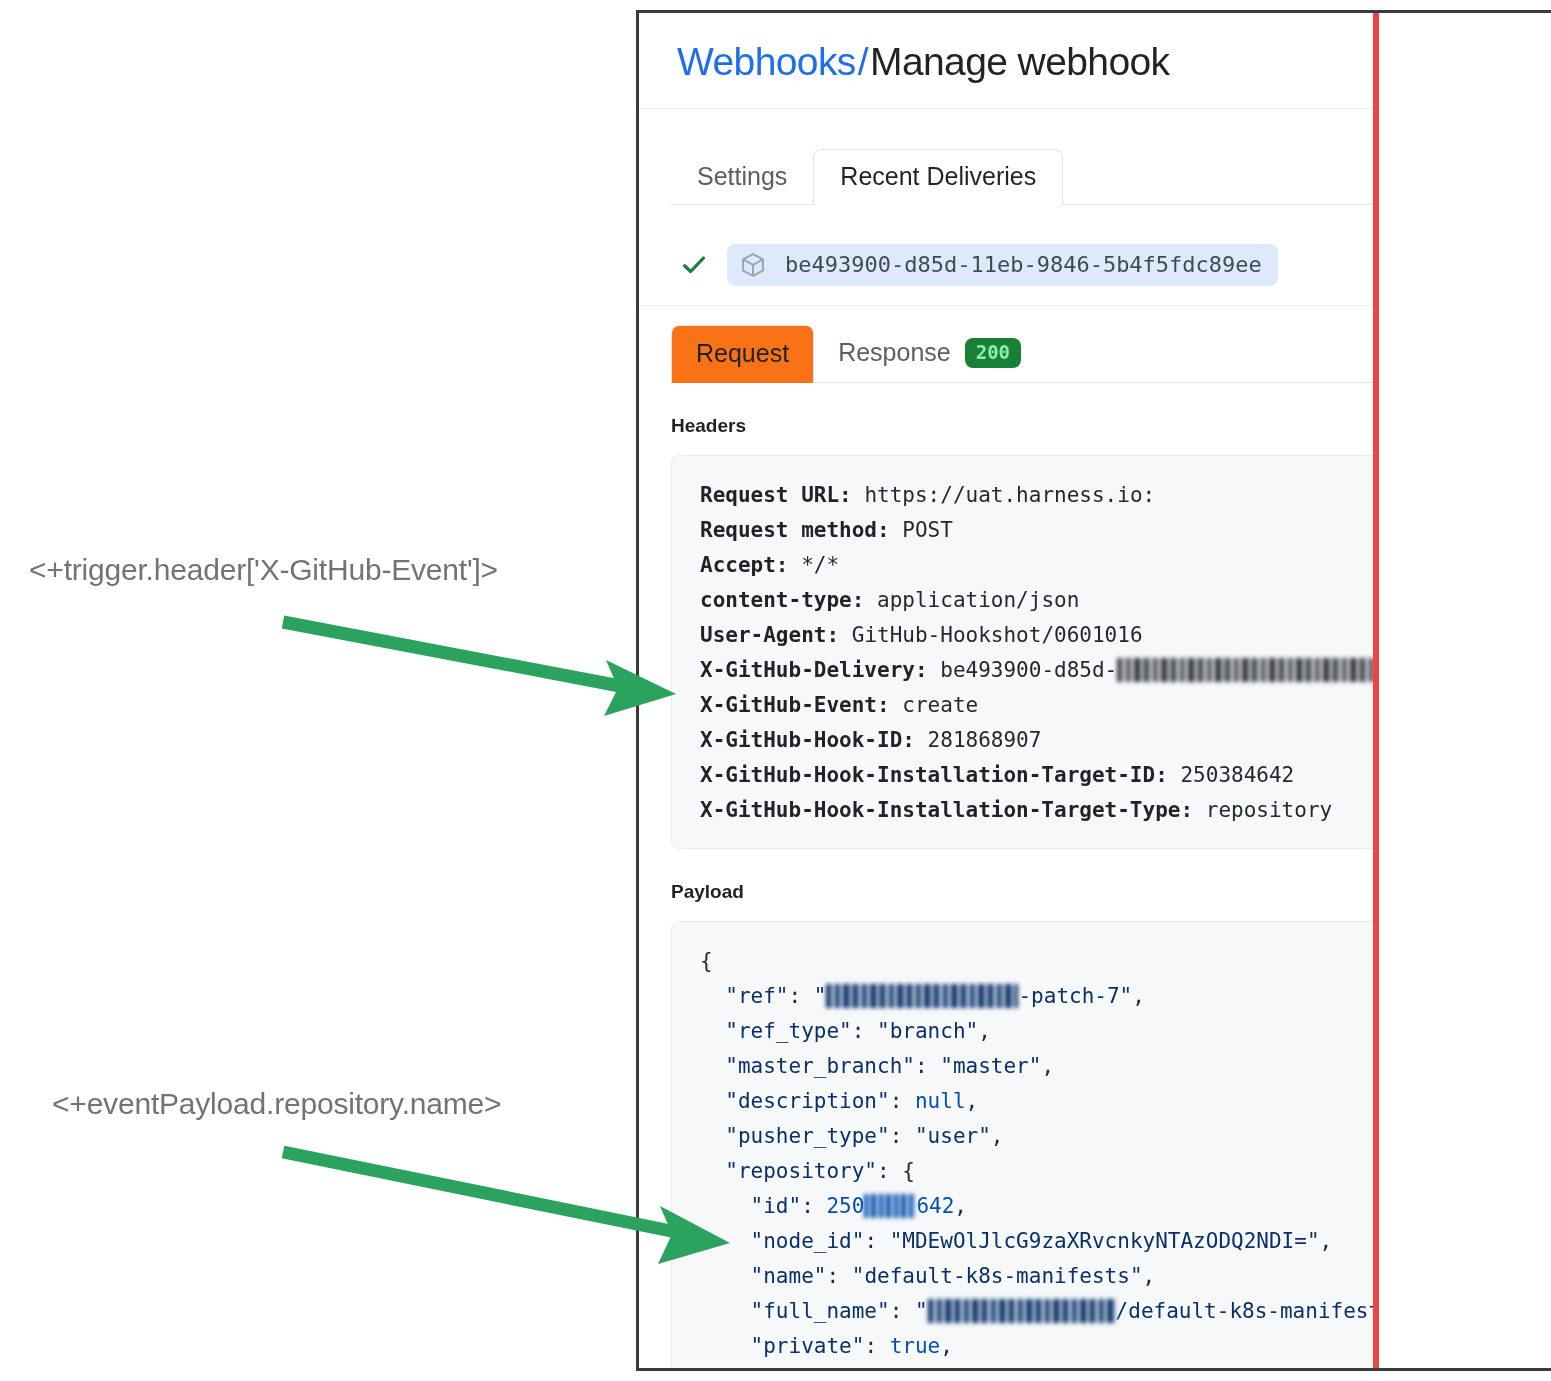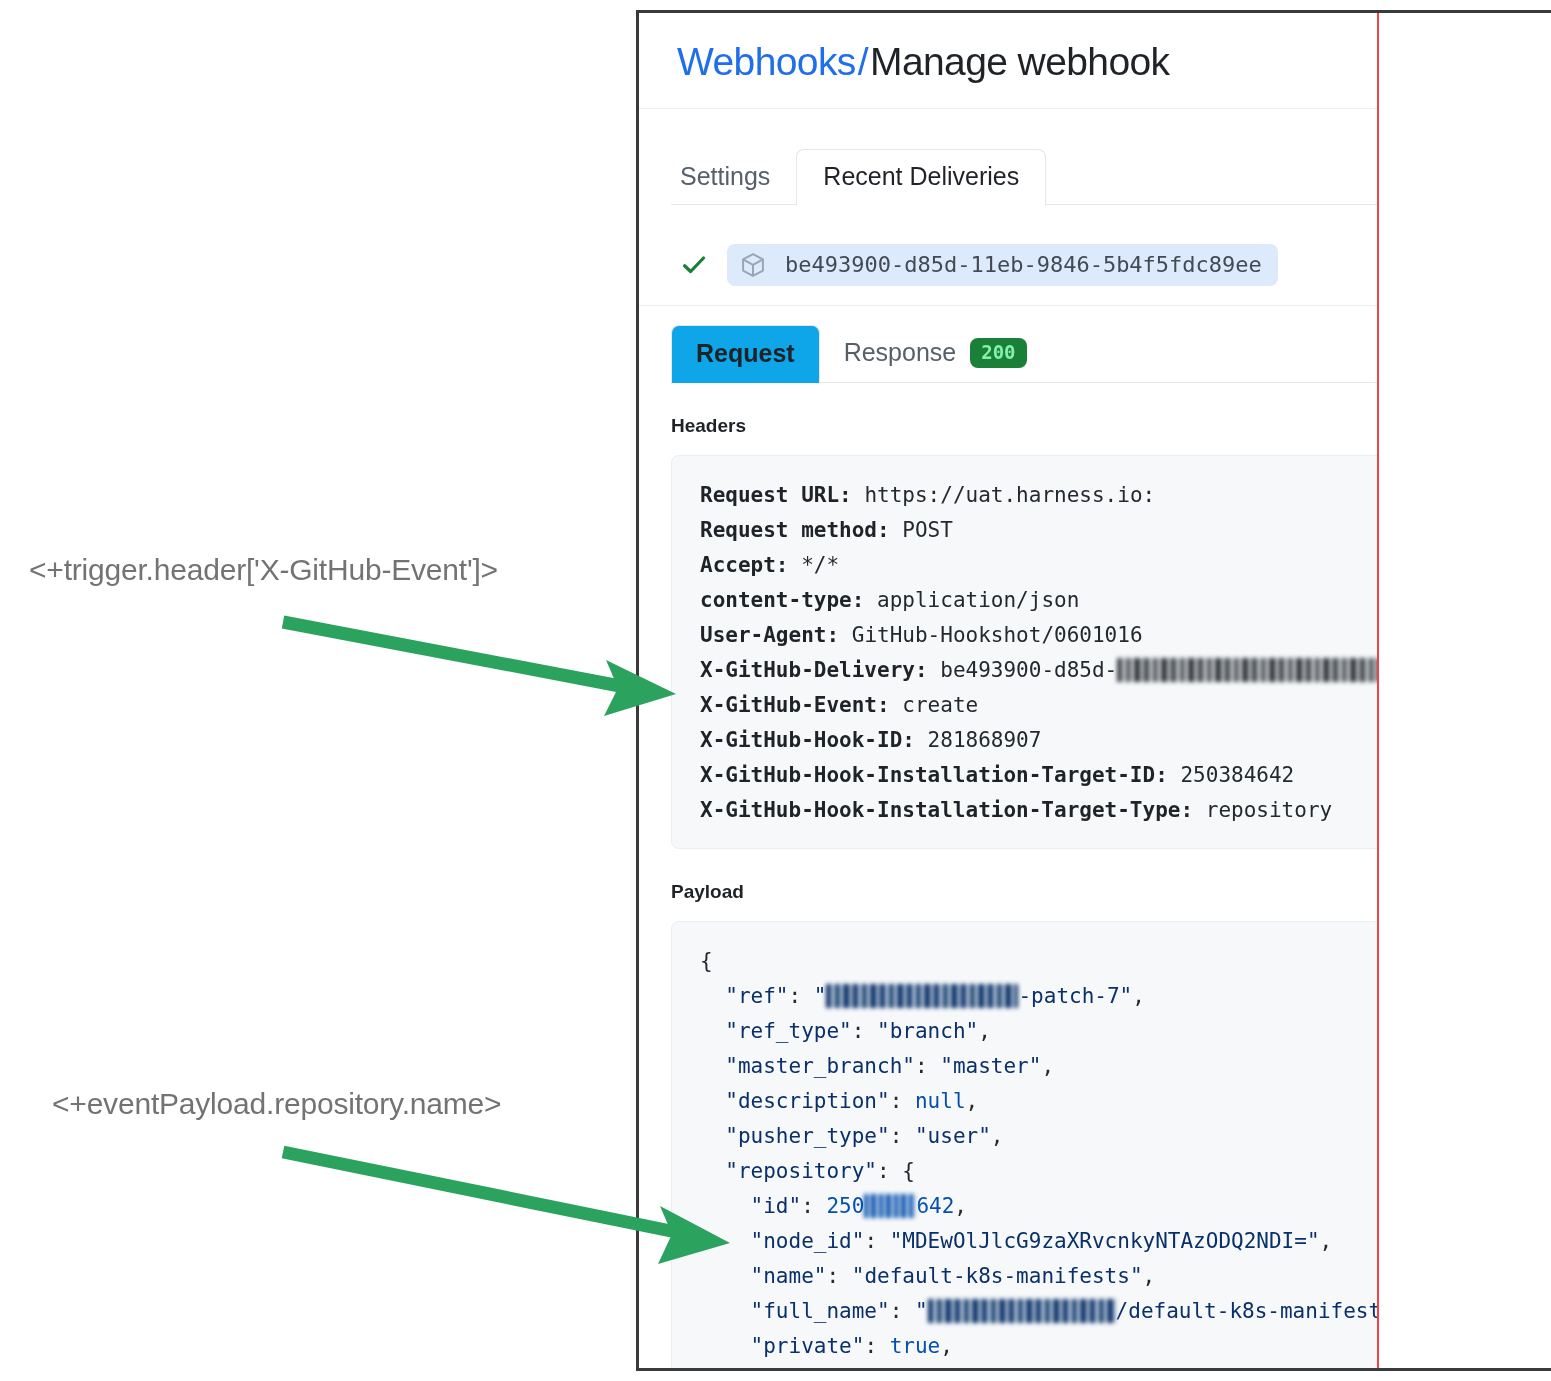--- a/index.html
+++ b/index.html
@@ -48,21 +48,21 @@
     box-sizing: border-box;
     overflow: hidden;
     z-index: 1;
   }
   #panel-inner {
     position: absolute;
     left: 0; top: 0;
     width: 740px;
     height: 100%;
     box-sizing: border-box;
-    border-right: 2px solid #ef4444;
+    border-right: 6px solid #ef4444;
     background: #ffffff;
     overflow: hidden;
   }
 
   
   #breadcrumb {
     padding: 28px 0 0 38px;
     font-size: 39px;
     line-height: 1.1;
     letter-spacing: -0.6px;
@@ -76,21 +76,21 @@
     height: 1px;
     background: #eaeef2;
     margin-top: 24px;
     width: 100%;
   }
 
   
   #outer-tabs {
     display: flex;
     align-items: flex-end;
-    padding-left: 15px;
+    padding-left: 32px;
     margin-top: 38px;
     position: relative;
     height: 58px;
   }
   #outer-tabs::after {
     content: "";
     position: absolute;
     left: 32px; right: -100px; bottom: 0;
     height: 1px;
     background: #e3e6ea;
@@ -175,22 +175,22 @@
     padding: 13px 24px 15px 24px;
     box-sizing: border-box;
     position: relative;
     z-index: 2;
     display: flex;
     align-items: center;
     white-space: nowrap;
   }
   .inner-tab.active {
     color: #1f2328;
-    font-weight: 700;
-    background: #0ea5e9;
+    font-weight: 400;
+    background: #f97316;
     border: 1px solid #e3e6ea;
     border-bottom: 1px solid #ffffff;
     border-radius: 8px 8px 0 0;
     margin-bottom: -1px;
   }
   #status-badge {
     display: inline-block;
     background: #1a7f37;
     color: #86efac;
     font-family: "DejaVu Sans Mono", monospace;

